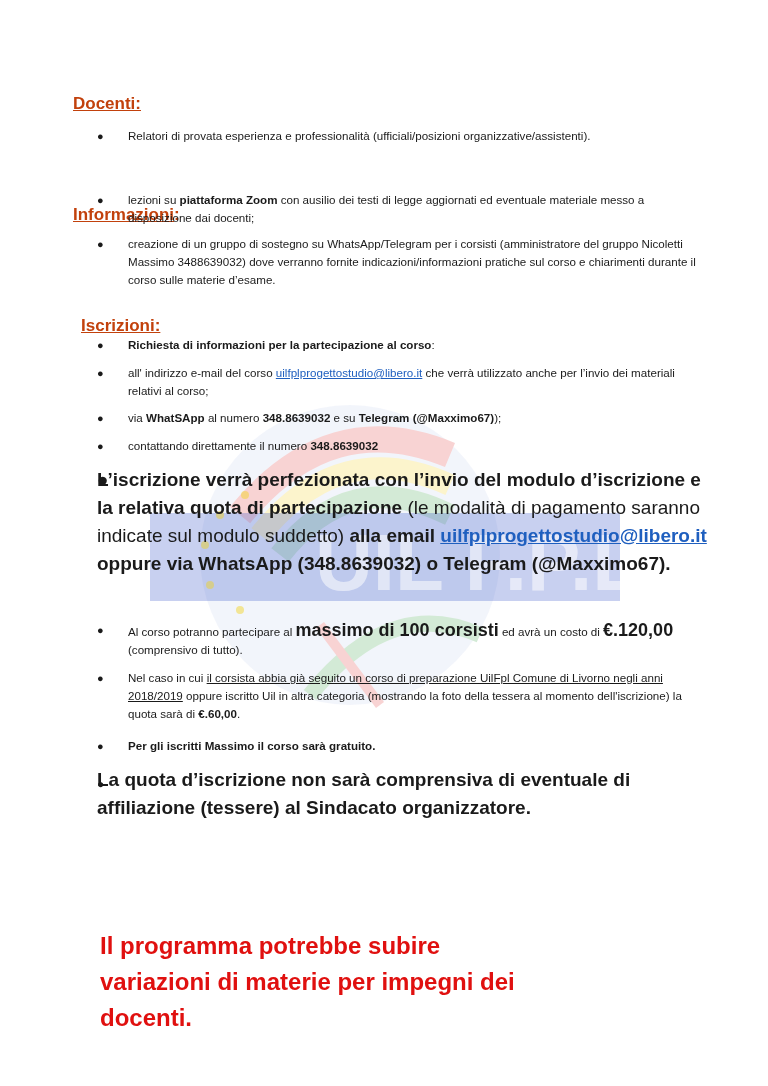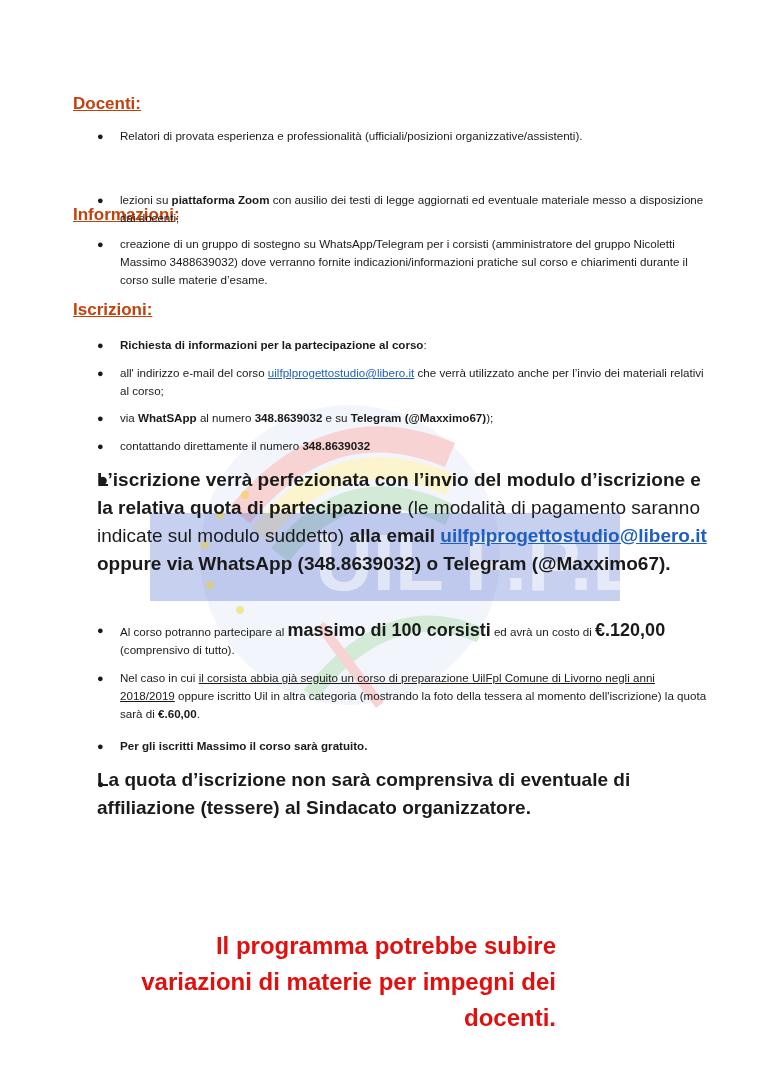--- a/index.html
+++ b/index.html
@@ -4,27 +4,27 @@
 <style>
   html, body { margin: 0; padding: 0; background: #ffffff; }
   body { width: 768px; height: 1086px; position: relative; overflow: hidden;
          font-family: "Liberation Sans", sans-serif; color: #1a1a1a; }
   .page { position: absolute; left: 0; top: 0; width: 768px; height: 1086px; }
   .watermark { position: absolute; left: 150px; top: 395px; width: 470px; height: 320px; z-index: 0; }
   .content { position: absolute; left: 0; top: 0; width: 768px; z-index: 1; }
   .h { position: absolute; left: 73px; font-weight: bold; font-size: 17px; text-decoration: underline; color: #c2410c; }
   .item { position: absolute; left: 97px; width: 610px; font-size: 11.6px; line-height: 18px; }
   .item .b { position: absolute; left: 0; top: 0; font-size: 11px; }
-  .item .t { display: block; margin-left: 23px; }
+  .item .t { display: block; margin-left: 31px; }
   .big { position: absolute; left: 97px; width: 620px; font-size: 19px; line-height: 28px; }
   .big .b { position: absolute; left: 0; top: 0; font-size: 19px; }
   .big .t { display: block; }
   .link { color: #1f5fbf; text-decoration: underline; text-align: right; }
   .ul { text-decoration: underline; }
-  .red { position: absolute; left: 0; width: 656px; text-align: right; top: 928px;
+  .red { position: absolute; left: 0; width: 656px; text-align: left; top: 928px;
          color: #e0100f; font-weight: bold; font-size: 24px; line-height: 36px; }
   .lg { font-size: 18px; font-weight: bold; }
 </style>
 </head>
 <body>
 
 <div class="page">
 
   <svg class="watermark" viewBox="0 0 470 320">
     <g opacity="0.22">
@@ -57,21 +57,21 @@
     <div class="h" style="top:161px;margin-top:44px;"><span>Informazioni</span><span style="text-decoration:none;display:inline-block;">:</span></div>
     <div class="item" style="top:191px;">
       <span class="b">●</span>
       <span class="t"><span>lezioni su </span><b>piattaforma Zoom</b><span> con ausilio dei testi di legge aggiornati ed eventuale materiale messo a disposizione dai docenti;</span></span>
     </div>
     <div class="item" style="top:235px;">
       <span class="b">●</span>
       <span class="t">creazione di un gruppo di sostegno su WhatsApp/Telegram per i corsisti (amministratore del gruppo Nicoletti Massimo 3488639032) dove verranno fornite indicazioni/informazioni pratiche sul corso e chiarimenti durante il corso sulle materie d’esame.</span>
     </div>
 
-    <div class="h" style="top:300px;">Iscrizioni:</div>
+    <div class="h" style="top:316px;margin-left:8px;">Iscrizioni:</div>
     <div class="item" style="top:336px;">
       <span class="b">●</span>
       <span class="t"><b>Richiesta di informazioni per la partecipazione al corso</b><span>:</span></span>
     </div>
     <div class="item" style="top:364px;">
       <span class="b">●</span>
       <span class="t"><span>all' indirizzo e-mail del corso </span><span class="link">uilfplprogettostudio@libero.it</span><span>  che verrà utilizzato anche per l’invio dei materiali relativi al corso;</span></span>
     </div>
     <div class="item" style="top:409px;">
       <span class="b">●</span>

